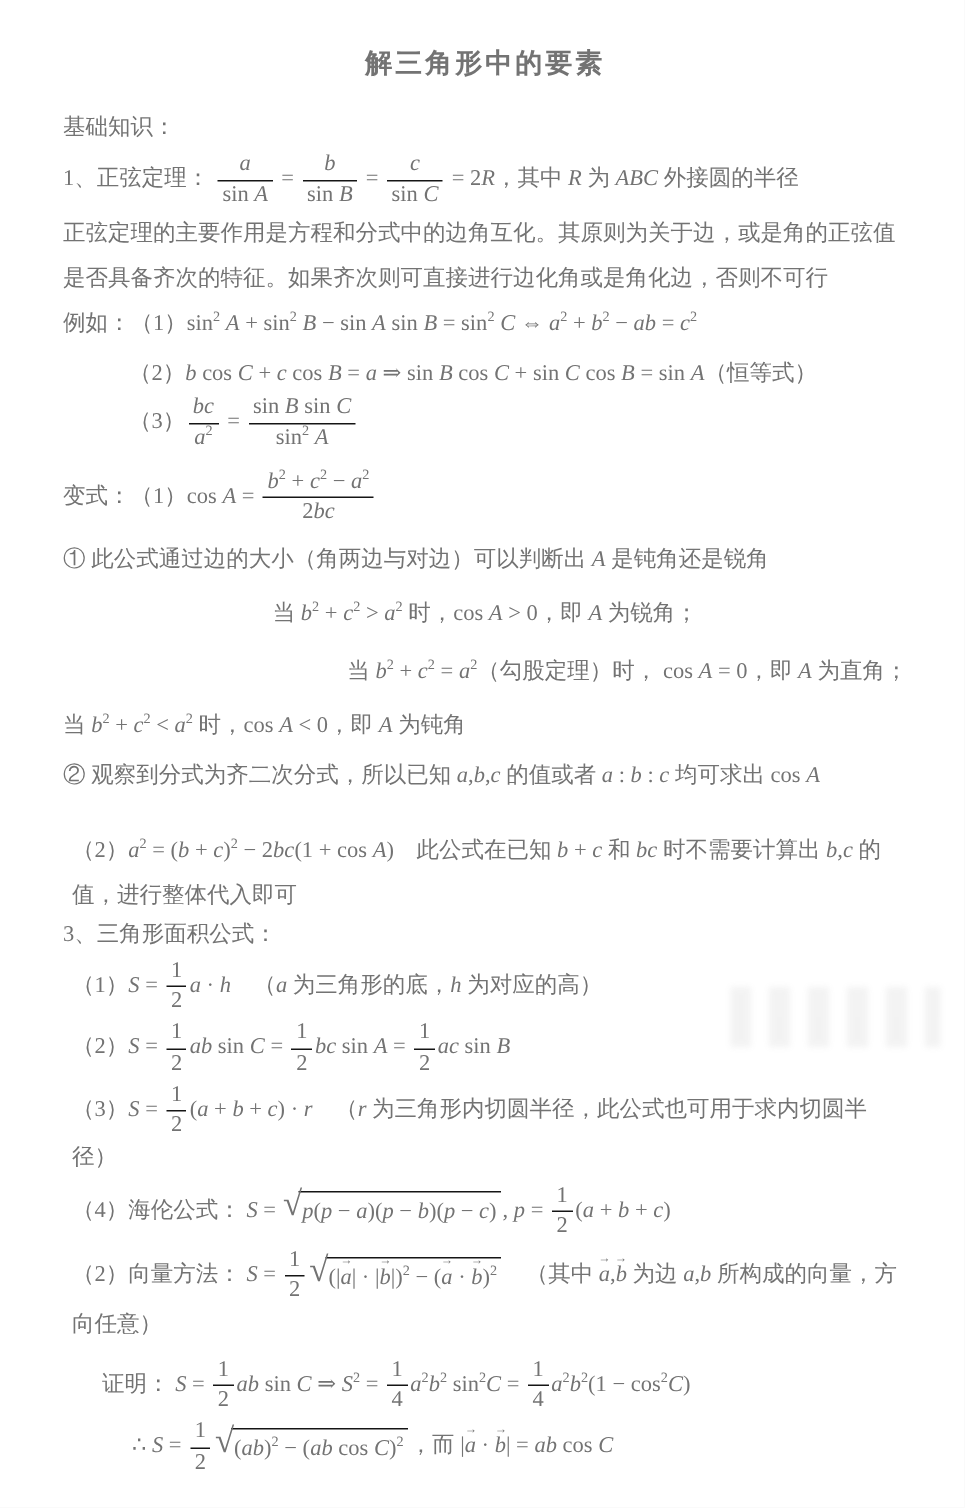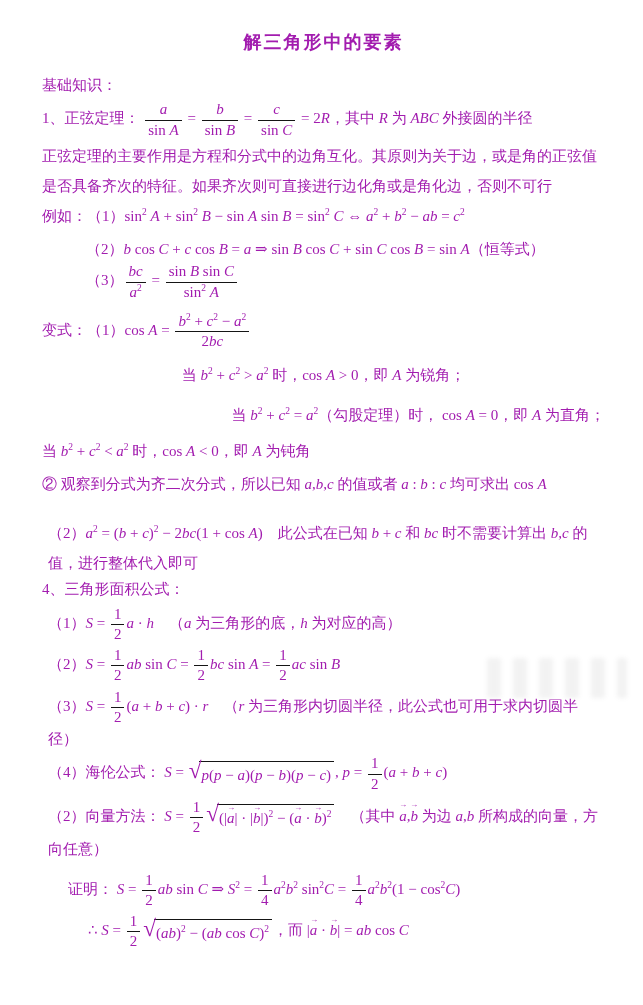--- a/index.html
+++ b/index.html
@@ -2,21 +2,21 @@
 <html><head>
 <meta charset="utf-8">
 <style>
   html,body{margin:0;padding:0;background:#f6f6f6;}
   .doc{
     position:relative;
     width:643px;height:1005px;
     box-sizing:border-box;
     margin:0 auto;
     background:#ffffff;
-    color:#a21caf;
+    color:#737373;
     font-family:"Liberation Serif","DejaVu Serif",serif;
     font-size:15px;
     padding:24px 38px 0 42px;
     overflow:hidden;
   }
   .title{
     font-size:18px;
     font-weight:700;
     text-align:center;
     letter-spacing:2px;
@@ -54,26 +54,27 @@
 <div class="doc">
   <h1 class="title">解三角形中的要素</h1>
 
   <div class="line"><span class="t">基础知识：</span></div>
   <div class="line m2"><span class="t">1、正弦定理： </span><span class="frac"><span class="num"><span class="it">a</span></span><span class="den"><span class="rm">sin </span><span class="it">A</span></span></span><span class="t"> = </span><span class="frac"><span class="num"><span class="it">b</span></span><span class="den"><span class="rm">sin </span><span class="it">B</span></span></span><span class="t"> = </span><span class="frac"><span class="num"><span class="it">c</span></span><span class="den"><span class="rm">sin </span><span class="it">C</span></span></span><span class="t"> = 2</span><span class="it">R</span><span class="t">，其中 </span><span class="it">R</span><span class="t"> 为  </span><span class="it">ABC</span><span class="t"> 外接圆的半径</span></div>
   <div class="line para"><span class="t">正弦定理的主要作用是方程和分式中的边角互化。其原则为关于边，或是角的正弦值是否具备齐次的特征。如果齐次则可直接进行边化角或是角化边，否则不可行</span></div>
   <div class="line m4"><span class="t">例如：（1）</span><span class="rm">sin</span><sup class="sup">2</sup><span class="t"> </span><span class="it">A</span><span class="t"> + </span><span class="rm">sin</span><sup class="sup">2</sup><span class="t"> </span><span class="it">B</span><span class="t"> − </span><span class="rm">sin </span><span class="it">A</span><span class="rm"> sin </span><span class="it">B</span><span class="t"> = </span><span class="rm">sin</span><sup class="sup">2</sup><span class="t"> </span><span class="it">C</span><span class="t"> ⇔ </span><span class="it">a</span><sup class="sup">2</sup><span class="t"> + </span><span class="it">b</span><sup class="sup">2</sup><span class="t"> − </span><span class="it">ab</span><span class="t"> = </span><span class="it">c</span><sup class="sup">2</sup></div>
   <div class="line ind-ex m10"><span class="t">（2）</span><span class="it">b</span><span class="rm"> cos </span><span class="it">C</span><span class="t"> + </span><span class="it">c</span><span class="rm"> cos </span><span class="it">B</span><span class="t"> = </span><span class="it">a</span><span class="t"> ⇒ </span><span class="rm">sin </span><span class="it">B</span><span class="rm"> cos </span><span class="it">C</span><span class="t"> + </span><span class="rm">sin </span><span class="it">C</span><span class="rm"> cos </span><span class="it">B</span><span class="t"> = </span><span class="rm">sin </span><span class="it">A</span><span class="t">（恒等式）</span></div>
   <div class="line ind-ex"><span class="t">（3）</span><span class="frac"><span class="num"><span class="it">bc</span></span><span class="den"><span class="it">a</span><sup class="sup">2</sup></span></span><span class="t"> = </span><span class="frac"><span class="num"><span class="rm">sin </span><span class="it">B</span><span class="rm"> sin </span><span class="it">C</span></span><span class="den"><span class="rm">sin</span><sup class="sup">2</sup><span class="t"> </span><span class="it">A</span></span></span></div>
   <div class="line m8"><span class="t">变式：（1）</span><span class="rm">cos </span><span class="it">A</span><span class="t"> = </span><span class="frac"><span class="num"><span class="it">b</span><sup class="sup">2</sup><span class="t"> + </span><span class="it">c</span><sup class="sup">2</sup><span class="t"> − </span><span class="it">a</span><sup class="sup">2</sup></span><span class="den"><span class="t">2</span><span class="it">bc</span></span></span></div>
+  <div class="line m10"><span class="t">① 此公式通过边的大小（角两边与对边）可以判断出 </span><span class="it">A</span><span class="t"> 是钝角还是锐角</span></div>
   <div class="line m12"><span class="t">当 </span><span class="it">b</span><sup class="sup">2</sup><span class="t"> + </span><span class="it">c</span><sup class="sup">2</sup><span class="t"> &gt; </span><span class="it">a</span><sup class="sup">2</sup><span class="t"> 时，</span><span class="rm">cos </span><span class="it">A</span><span class="t"> &gt; 0，即 </span><span class="it">A</span><span class="t"> 为锐角；</span></div>
   <div class="line m16"><span class="t">当 </span><span class="it">b</span><sup class="sup">2</sup><span class="t"> + </span><span class="it">c</span><sup class="sup">2</sup><span class="t"> = </span><span class="it">a</span><sup class="sup">2</sup><span class="t">（勾股定理）时， </span><span class="rm">cos </span><span class="it">A</span><span class="t"> = 0，即 </span><span class="it">A</span><span class="t"> 为直角；</span></div>
   <div class="line m13"><span class="t">当 </span><span class="it">b</span><sup class="sup">2</sup><span class="t"> + </span><span class="it">c</span><sup class="sup">2</sup><span class="t"> &lt; </span><span class="it">a</span><sup class="sup">2</sup><span class="t"> 时，</span><span class="rm">cos </span><span class="it">A</span><span class="t"> &lt; 0，即 </span><span class="it">A</span><span class="t"> 为钝角</span></div>
   <div class="line m10"><span class="t">② 观察到分式为齐二次分式，所以已知 </span><span class="it">a</span><span class="t">,</span><span class="it">b</span><span class="t">,</span><span class="it">c</span><span class="t"> 的值或者 </span><span class="it">a</span><span class="t"> : </span><span class="it">b</span><span class="t"> : </span><span class="it">c</span><span class="t"> 均可求出 </span><span class="rm">cos </span><span class="it">A</span></div>
   <div class="line ind-item para m11"><span class="t">（2）</span><span class="it">a</span><sup class="sup">2</sup><span class="t"> = (</span><span class="it">b</span><span class="t"> + </span><span class="it">c</span><span class="t">)</span><sup class="sup">2</sup><span class="t"> − 2</span><span class="it">bc</span><span class="t">(1 + </span><span class="rm">cos </span><span class="it">A</span><span class="t">)　此公式在已知 </span><span class="it">b</span><span class="t"> + </span><span class="it">c</span><span class="t"> 和 </span><span class="it">bc</span><span class="t"> 时不需要计算出 </span><span class="it">b</span><span class="t">,</span><span class="it">c</span><span class="t"> 的值，进行整体代入即可</span></div>
-  <div class="line"><span class="t">4、三角形面积公式：</span></div>
+  <div class="line"><span class="t">3、三角形面积公式：</span></div>
   <div class="line ind-item m2"><span class="t">（1）</span><span class="it">S</span><span class="t"> = </span><span class="frac"><span class="num"><span class="t">1</span></span><span class="den"><span class="t">2</span></span></span><span class="it">a</span><span class="t"> · </span><span class="it">h</span><span class="t">　（</span><span class="it">a</span><span class="t"> 为三角形的底，</span><span class="it">h</span><span class="t"> 为对应的高）</span></div>
   <div class="line ind-item"><span class="t">（2）</span><span class="it">S</span><span class="t"> = </span><span class="frac"><span class="num"><span class="t">1</span></span><span class="den"><span class="t">2</span></span></span><span class="it">ab</span><span class="rm"> sin </span><span class="it">C</span><span class="t"> = </span><span class="frac"><span class="num"><span class="t">1</span></span><span class="den"><span class="t">2</span></span></span><span class="it">bc</span><span class="rm"> sin </span><span class="it">A</span><span class="t"> = </span><span class="frac"><span class="num"><span class="t">1</span></span><span class="den"><span class="t">2</span></span></span><span class="it">ac</span><span class="rm"> sin </span><span class="it">B</span></div>
   <div class="line ind-item"><span class="t">（3）</span><span class="it">S</span><span class="t"> = </span><span class="frac"><span class="num"><span class="t">1</span></span><span class="den"><span class="t">2</span></span></span><span class="t">(</span><span class="it">a</span><span class="t"> + </span><span class="it">b</span><span class="t"> + </span><span class="it">c</span><span class="t">) · </span><span class="it">r</span><span class="t">　（</span><span class="it">r</span><span class="t"> 为三角形内切圆半径，此公式也可用于求内切圆半径）</span></div>
   <div class="line ind-item m2"><span class="t">（4）海伦公式： </span><span class="it">S</span><span class="t"> = </span><span class="sqrt">
         <span class="rad">√</span>
         <span class="cnt"><span class="it">p</span><span class="t">(</span><span class="it">p</span><span class="t"> − </span><span class="it">a</span><span class="t">)(</span><span class="it">p</span><span class="t"> − </span><span class="it">b</span><span class="t">)(</span><span class="it">p</span><span class="t"> − </span><span class="it">c</span><span class="t">)</span></span>
       </span><span class="t">, </span><span class="it">p</span><span class="t"> = </span><span class="frac"><span class="num"><span class="t">1</span></span><span class="den"><span class="t">2</span></span></span><span class="t">(</span><span class="it">a</span><span class="t"> + </span><span class="it">b</span><span class="t"> + </span><span class="it">c</span><span class="t">)</span></div>
   <div class="line ind-item m2"><span class="t">（2）向量方法： </span><span class="it">S</span><span class="t"> = </span><span class="frac"><span class="num"><span class="t">1</span></span><span class="den"><span class="t">2</span></span></span><span class="sqrt">
         <span class="rad">√</span>
         <span class="cnt"><span class="t">(|</span><span class="vec">a</span><span class="t">| · |</span><span class="vec">b</span><span class="t">|)</span><sup class="sup">2</sup><span class="t"> − (</span><span class="vec">a</span><span class="t"> · </span><span class="vec">b</span><span class="t">)</span><sup class="sup">2</sup></span>

